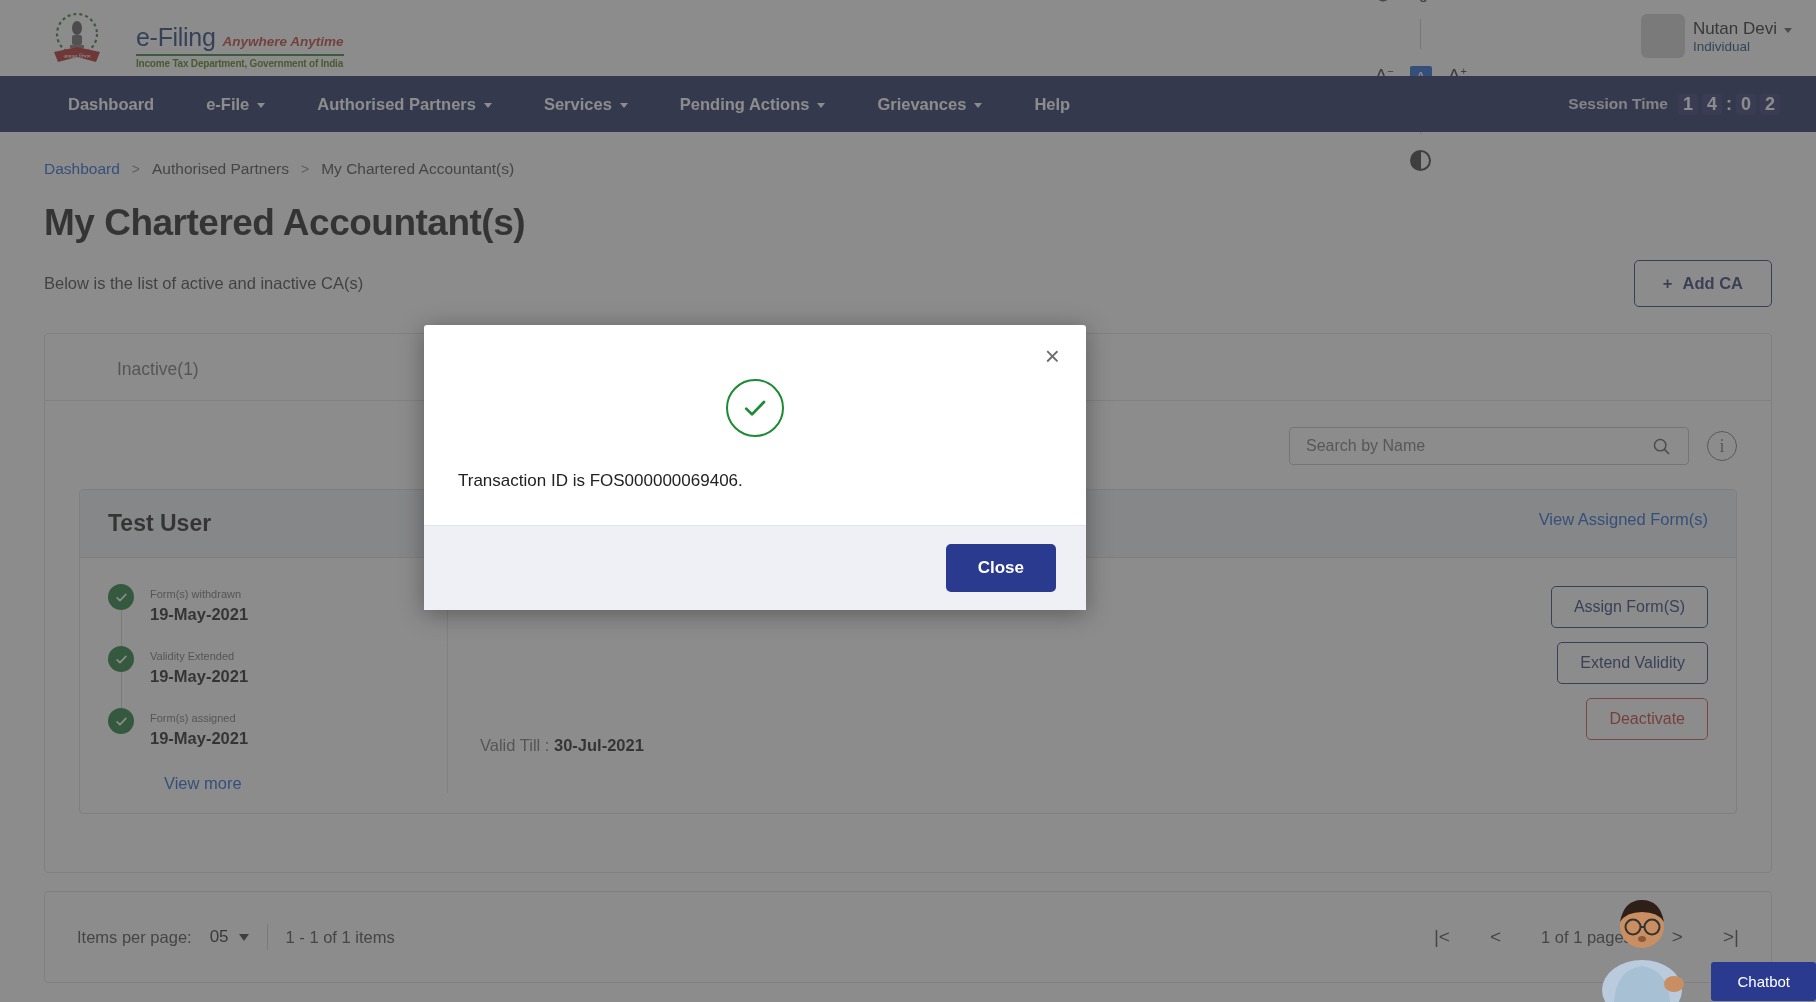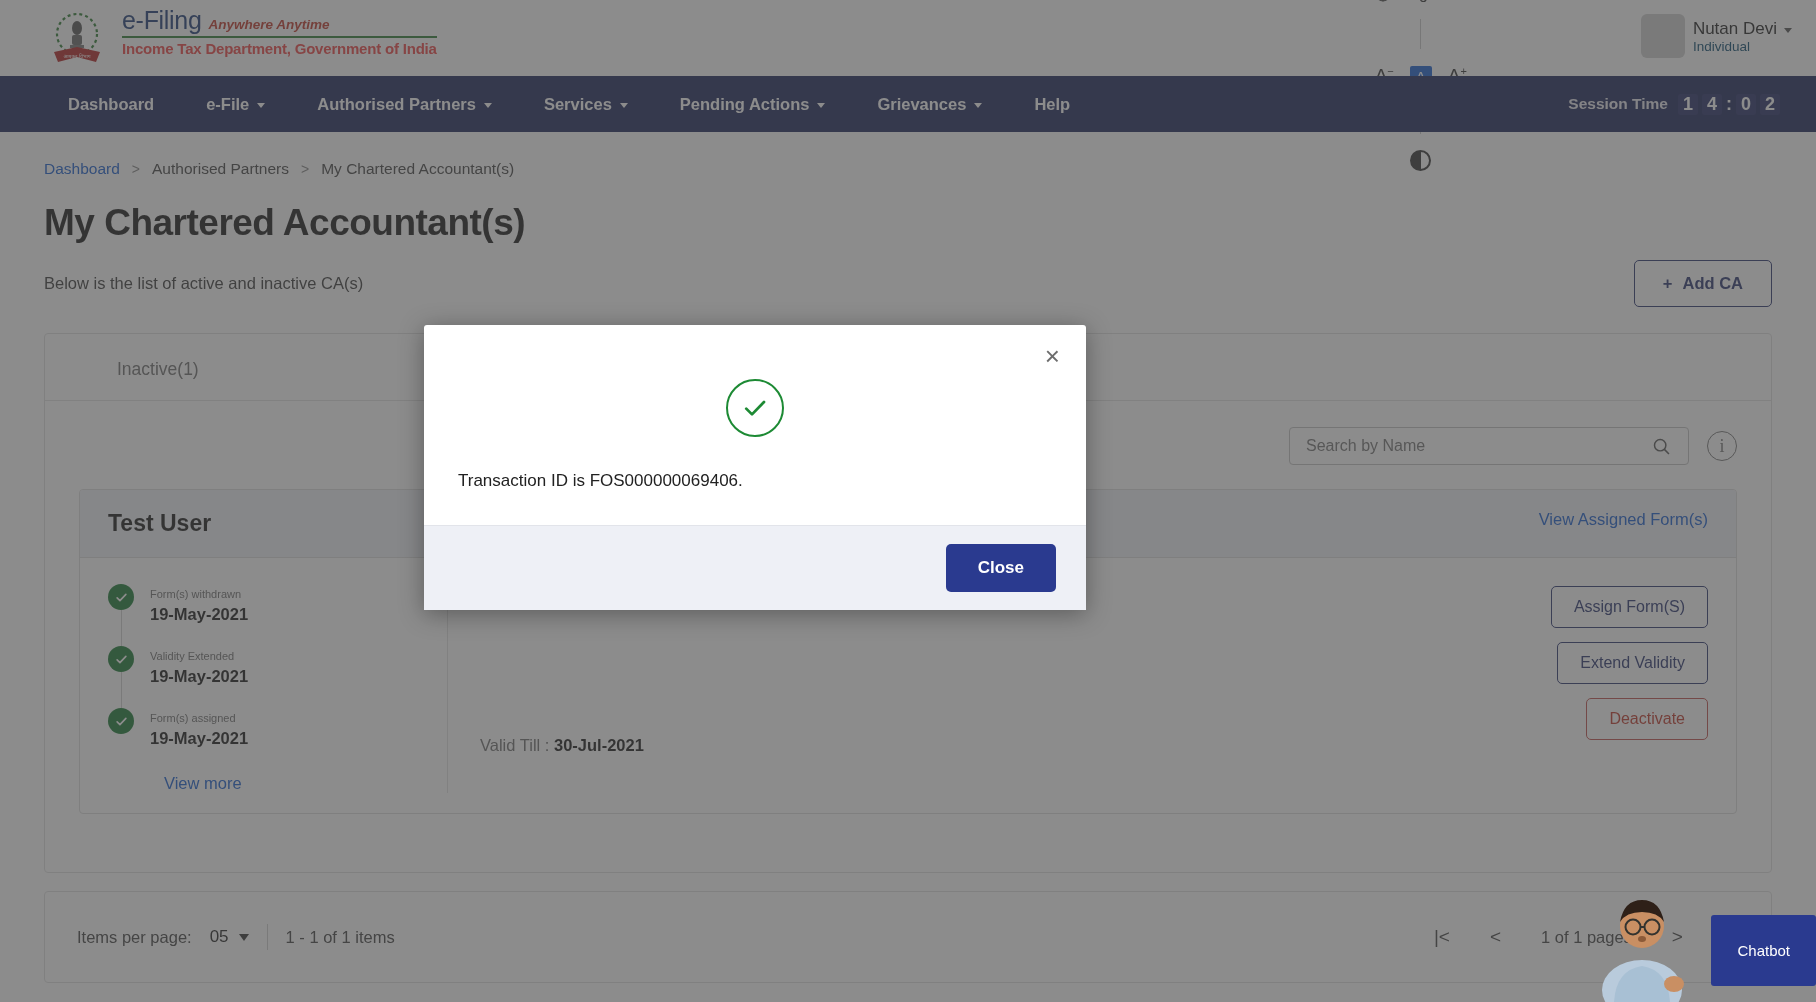--- a/index.html
+++ b/index.html
@@ -13,28 +13,28 @@
   
   #backdrop {
     position: absolute; inset: 0; background: rgba(70,70,70,0.62); z-index: 50;
   }
 
   
   .header {
     height: 76px; background: #ffffff; display: flex; align-items: center;
     padding: 0 26px; position: relative; z-index: 5;
   }
-  .logo-wrap { display: flex; align-items: flex-start; gap: 14px; margin-left: 20px; }
+  .logo-wrap { display: flex; align-items: flex-end; gap: 28px; margin-left: 20px; }
   .emblem { width: 62px; height: 62px; position: relative; flex: 0 0 auto; }
   .logo-text { line-height: 1.05; }
   .logo-line1 { display: flex; align-items: baseline; gap: 7px; }
   .logo-efiling { font-size: 25px; color: #1d3c78; letter-spacing: -.3px; }
   .logo-tag { font-size: 13.5px; color: #c0392b; font-style: italic; font-weight: bold; }
   .logo-rule { height: 2px; background: #2f7d32; margin: 3px 0 3px 0; width: 100%; }
-  .logo-line2 { font-size: 15px; color: #ef4444; font-weight: bold; letter-spacing: -.2px; }
+  .logo-line2 { font-size: 10px; color: #4d7c0f; font-weight: bold; letter-spacing: -.2px; }
 
   .hdr-right { margin-left: auto; display: flex; align-items: center; gap: 16px; padding-right: 300px; flex-direction: column; }
   .hdr-item { display: flex; align-items: center; gap: 8px; font-size: 16px; color: #333; padding: 0 22px; cursor: pointer; }
   .hdr-sep { width: 1px; height: 30px; background: #c9c9c9; }
   .caret { width: 0; height: 0; border-left: 4.5px solid transparent; border-right: 4.5px solid transparent; border-top: 5.5px solid #555; margin-top: 3px; }
   .fontsize-grp { display: flex; align-items: center; gap: 16px; padding: 0 22px; }
   .fs-btn { font-size: 19px; color: #333; cursor: pointer; position: relative; }
   .fs-btn sup { font-size: 11px; }
   .fs-btn.active { background: #1a5fd0; color: #fff; padding: 2px 6px; font-size: 15px; border-radius: 2px; }
   .contrast-ico { width: 21px; height: 21px; border-radius: 50%; border: 2px solid #333; background: linear-gradient(90deg,#333 50%, #fff 50%); }
@@ -128,21 +128,21 @@
   .check-circle { width: 58px; height: 58px; border-radius: 50%; border: 2.4px solid #1d8a34; display: flex; align-items: center; justify-content: center; }
   .check-circle svg { width: 30px; height: 30px; }
   .modal-msg { font-size: 17px; color: #222; padding-left: 4px; }
   .modal-msg + .modal-msg { margin-top: 34px; }
   .modal-footer { background: #eef0f6; border-top: 1px solid #e2e4ea; padding: 18px 30px; display: flex; justify-content: flex-end; }
   .close-btn { background: #2a3a8f; color: #fff; font-size: 17px; font-weight: bold; border: none; border-radius: 5px; padding: 14px 32px; cursor: pointer; font-family: "Liberation Sans", sans-serif; }
 
   
   .chatbot { position: absolute; z-index: 70; right: 0px; bottom: 0px; width: 226px; height: 122px; }
   .chat-person { position: absolute; left: 6px; bottom: 0; width: 92px; height: 116px; }
-  .chat-pill { position: absolute; right: 0px; bottom: 16px; background: #2a3a8f; color: #fff; font-size: 15px; padding: 27px 26px; border-radius: 3px; cursor: pointer; }
+  .chat-pill { position: absolute; right: 0px; bottom: 1px; background: #2a3a8f; color: #fff; font-size: 15px; padding: 11px 26px; border-radius: 3px; cursor: pointer; }
 </style>
 </head>
 <body>
 
 <div id="page">
 
   <div class="header">
     <div class="logo-wrap">
       <div class="emblem">
         <svg viewBox="0 0 62 62" width="62" height="62">

